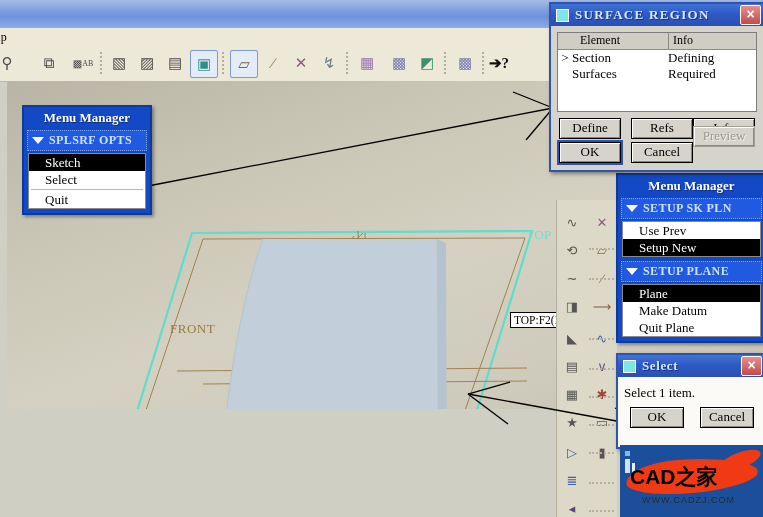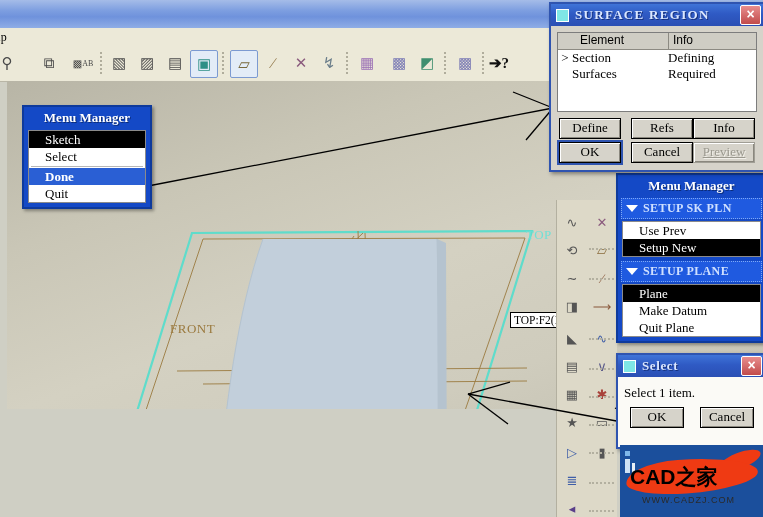--- a/index.html
+++ b/index.html
@@ -94,21 +94,21 @@
     width:19px;height:18px;background:linear-gradient(180deg,#e88d8d,#c14b4b);
     border:1px solid #ffffff;color:#ffffff;font-family:"Liberation Sans",sans-serif;
     font-weight:bold;font-size:14px;line-height:16px;text-align:center;flex:none;border-radius:2px;
   }
   .dlg-body{padding:6px;}
   .tbl{
     background:#ffffff;border:1px solid #7d7d7d;height:78px;position:relative;overflow:hidden;
   }
   .tbl-head{
     background:#cfcdc4;border-bottom:1px solid #8c8a82;height:16px;display:flex;
-    font-family:Liberation Sans, sans-serif;font-size:12px;color:#000;
+    font-family:Liberation Serif, serif;font-size:12px;color:#000;
   }
   .tbl-head .c1{width:88px;padding-left:22px;border-right:1px solid #8c8a82;}
   .tbl-head .c2{flex:1;padding-left:4px;}
   .tbl-row{display:flex;font-size:13px;line-height:16px;font-family:"Liberation Serif",serif;}
   .tbl-row .g{width:14px;text-align:center;}
   .tbl-row .c1{width:96px;}
   .tbl-row .c2{flex:1;}
   .btn{
     background:#d6d3ca;border:1px solid #000000;
     box-shadow:inset 1px 1px 0 #ffffff, inset -1px -1px 0 #8a877e;
@@ -280,25 +280,28 @@
   <line x1="553" y1="108" x2="526" y2="140" stroke="#000" stroke-width="1.3"></line>
 
   <line x1="655" y1="428" x2="468" y2="394" stroke="#000" stroke-width="1.3"></line>
   <line x1="468" y1="394" x2="510" y2="382" stroke="#000" stroke-width="1.3"></line>
   <line x1="468" y1="394" x2="508" y2="424" stroke="#000" stroke-width="1.3"></line>
   <line x1="615" y1="408" x2="652" y2="425" stroke="#000" stroke-width="1.3"></line>
 </svg>
 
 <div class="abs mm" style="left:22px;top:105px;width:126px;">
   <div class="mm-title">Menu Manager</div>
+  <div class="mm-head">
+    <span class="tri"></span>
+    <span>SPLSRF OPTS</span>
+  </div>
   <div class="mm-list">
     <div class="mm-item sel-black">Sketch</div>
     <div class="mm-item">Select</div>
     <div class="mm-sep"></div>
-    <div class="mm-item sel-blue">Done</div>
     <div class="mm-item">Quit</div>
   </div>
 </div>
 
 <div class="abs mm" style="left:616px;top:173px;width:147px;">
   <div class="mm-title">Menu Manager</div>
 
   <div class="mm-head">
     <span class="tri"></span>
     <span>SETUP SK PLN</span>
@@ -342,21 +345,21 @@
         <div class="c2">Required</div>
       </div>
     </div>
 
     <div style="position:relative;height:46px;margin-top:6px;">
       <div class="btn" style="position:absolute;left:2px;top:0;width:60px;">Define</div>
       <div class="btn" style="position:absolute;left:74px;top:0;width:60px;">Refs</div>
       <div class="btn" style="position:absolute;left:136px;top:0;width:60px;">Info</div>
       <div class="btn focus" style="position:absolute;left:2px;top:24px;width:60px;">OK</div>
       <div class="btn" style="position:absolute;left:74px;top:24px;width:60px;">Cancel</div>
-      <div class="btn disabled" style="position:absolute;left:136px;top:24px;width:60px;border-color:#a09e95;text-decoration:underline;">Preview</div>
+      <div class="btn disabled" style="position:absolute;left:136px;top:8px;width:60px;border-color:#a09e95;">Preview</div>
     </div>
   </div>
 </div>
 
 <div class="abs dlg" style="left:616px;top:353px;width:146px;">
   <div class="dlg-title">
     <span class="dlg-ico"></span>
     <span class="tlabel" style="letter-spacing:.6px;">Select</span>
     <span class="dlg-x">×</span>
   </div>

